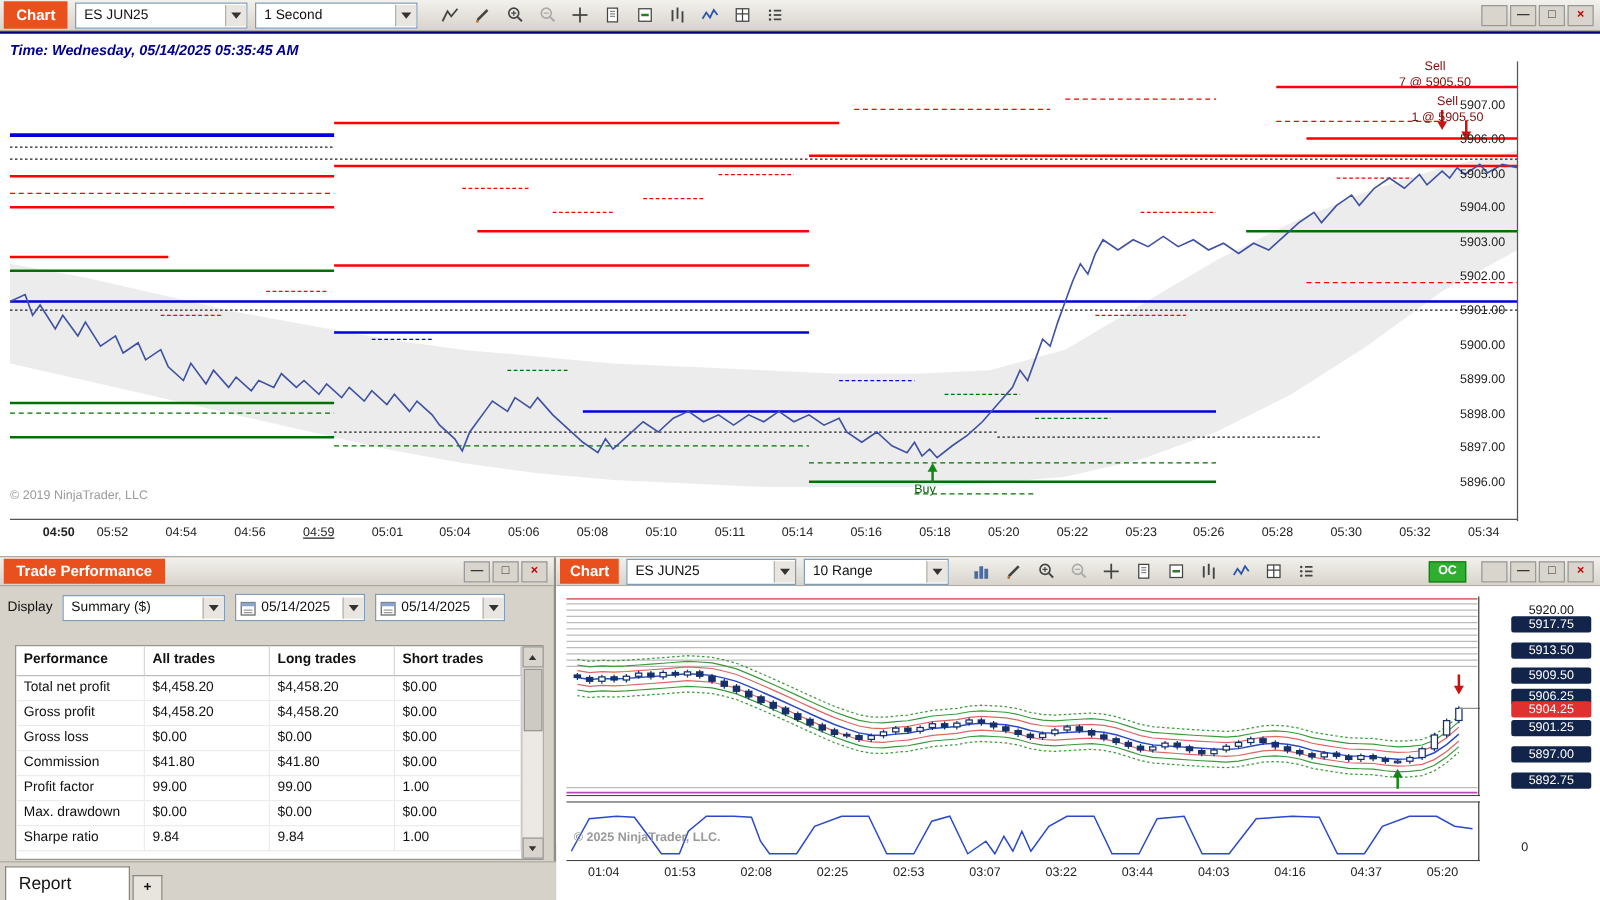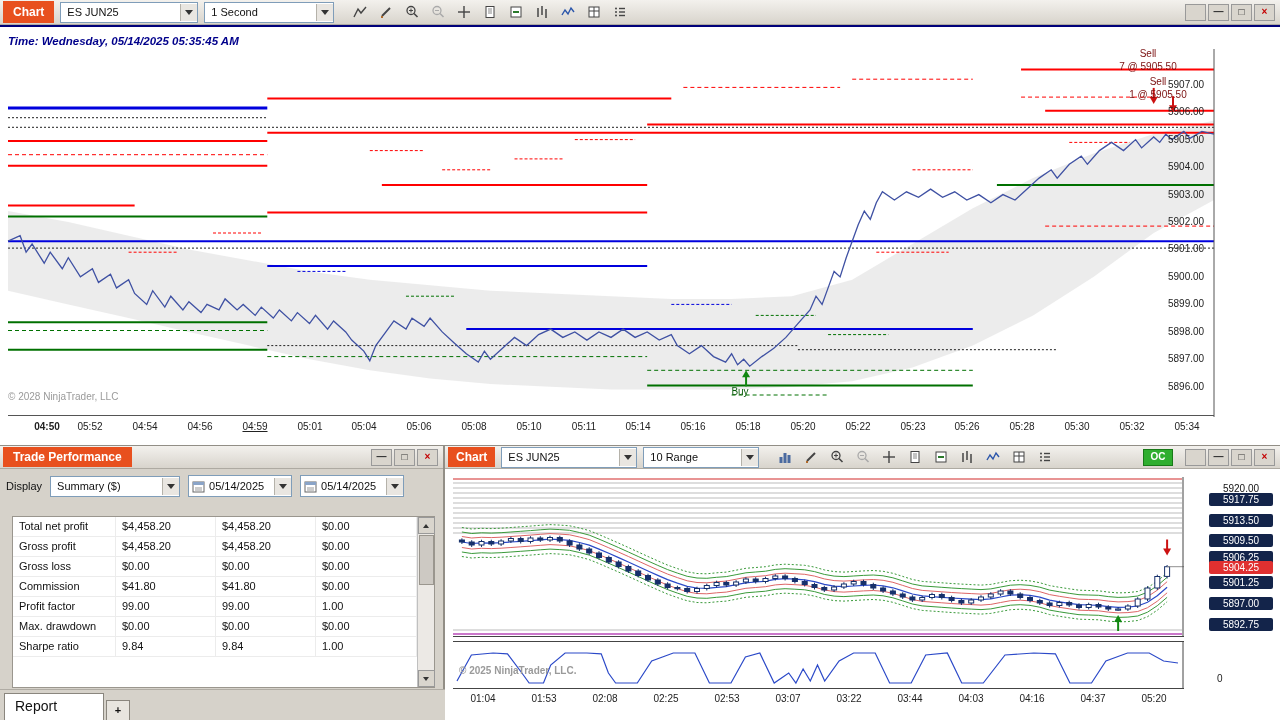--- a/index.html
+++ b/index.html
@@ -280,21 +280,21 @@
         <div class="xlab" style="left: 725px;">05:18</div>
         <div class="xlab" style="left: 780px;">05:20</div>
         <div class="xlab" style="left: 835px;">05:22</div>
         <div class="xlab" style="left: 890px;">05:23</div>
         <div class="xlab" style="left: 944px;">05:26</div>
         <div class="xlab" style="left: 999px;">05:28</div>
         <div class="xlab" style="left: 1054px;">05:30</div>
         <div class="xlab" style="left: 1109px;">05:32</div>
         <div class="xlab" style="left: 1164px;">05:34</div>
       </div>
-    <div class="watermark" id="top-watermark">© 2028 NinjaTrader, LLC</div>
+    <div class="watermark" id="top-watermark">© 2019 NinjaTrader, LLC</div>
     <div class="exec-label sell" style="left:1108px;top:0">
       <div>Sell</div>
       <div>7 @ 5905.50</div>
     </div>
     <div class="exec-label sell" style="left:1118px;top:28px">
       <div>Sell</div>
       <div>1 @ 5905.50</div>
     </div>
     <div class="exec-label buy" style="left:700px;top:338px">
       <div>Buy</div>
@@ -340,20 +340,26 @@
         <line x1="3" y1="10" x2="10" y2="10" stroke="#999"></line>
       </svg>
       <span class="sel-text">05/14/2025</span>
       <span class="sel-arrow-box">
           <span class="tri-down"></span>
         </span>
     </div>
   </div>
   <div id="perf-table">
     <div id="perf-grid">
+      <div id="perf-head">
+          <div class="th">Performance</div>
+          <div class="th">All trades</div>
+          <div class="th">Long trades</div>
+          <div class="th">Short trades</div>
+        </div>
       <div id="perf-body">
           <div class="tr">
             <div class="td">Total net profit</div>
             <div class="td">$4,458.20</div>
             <div class="td">$4,458.20</div>
             <div class="td">$0.00</div>
           </div>
           <div class="tr">
             <div class="td">Gross profit</div>
             <div class="td">$4,458.20</div>

